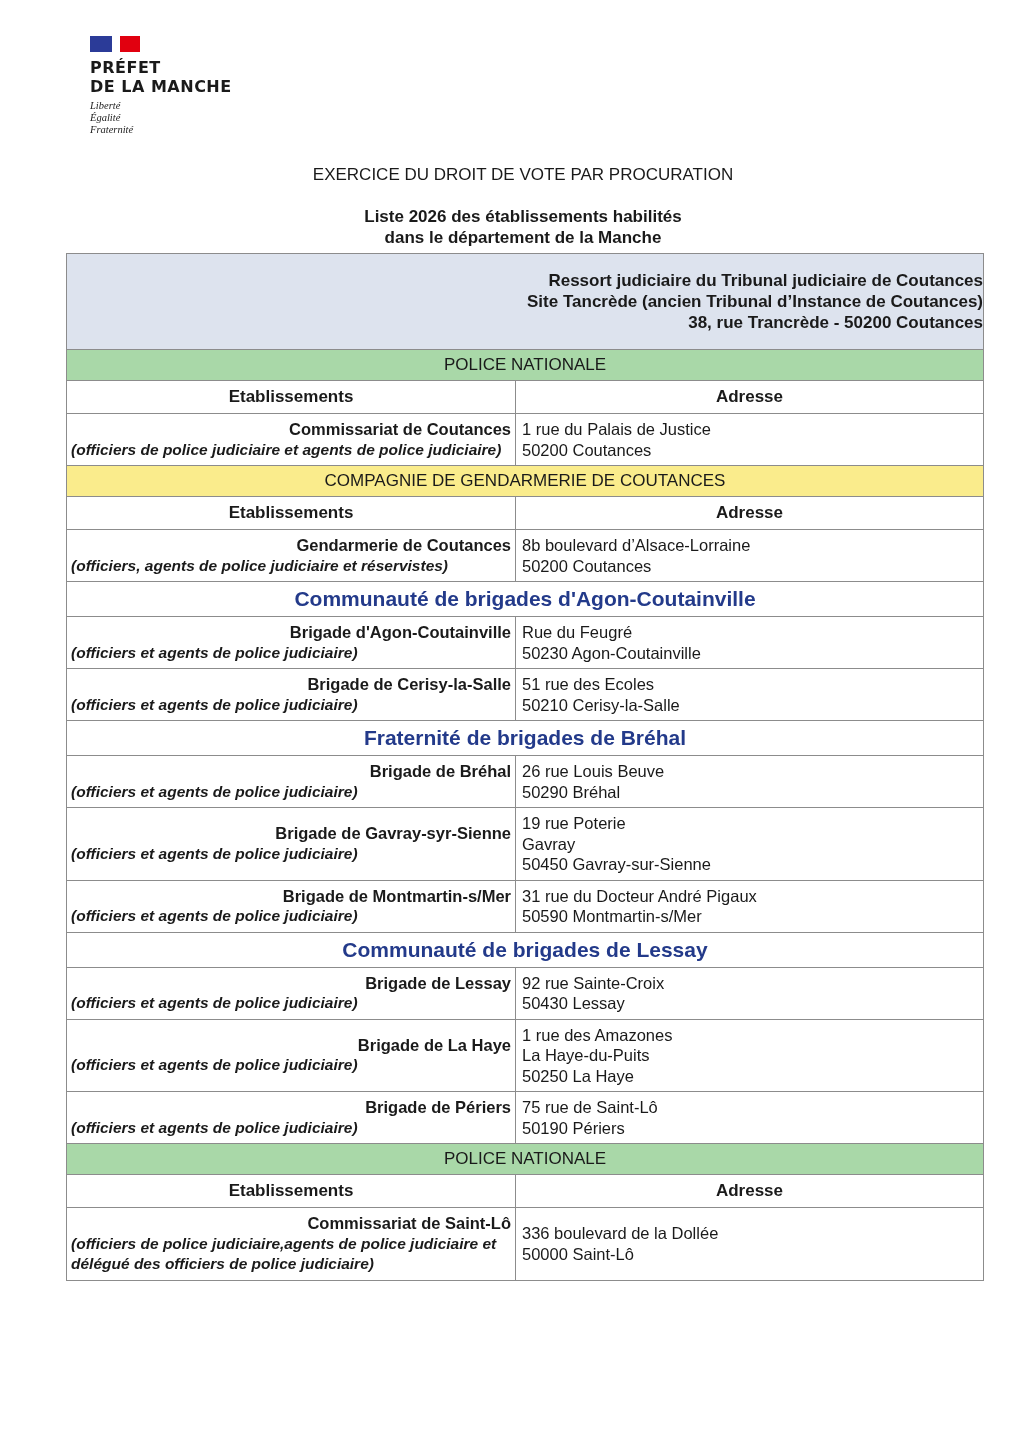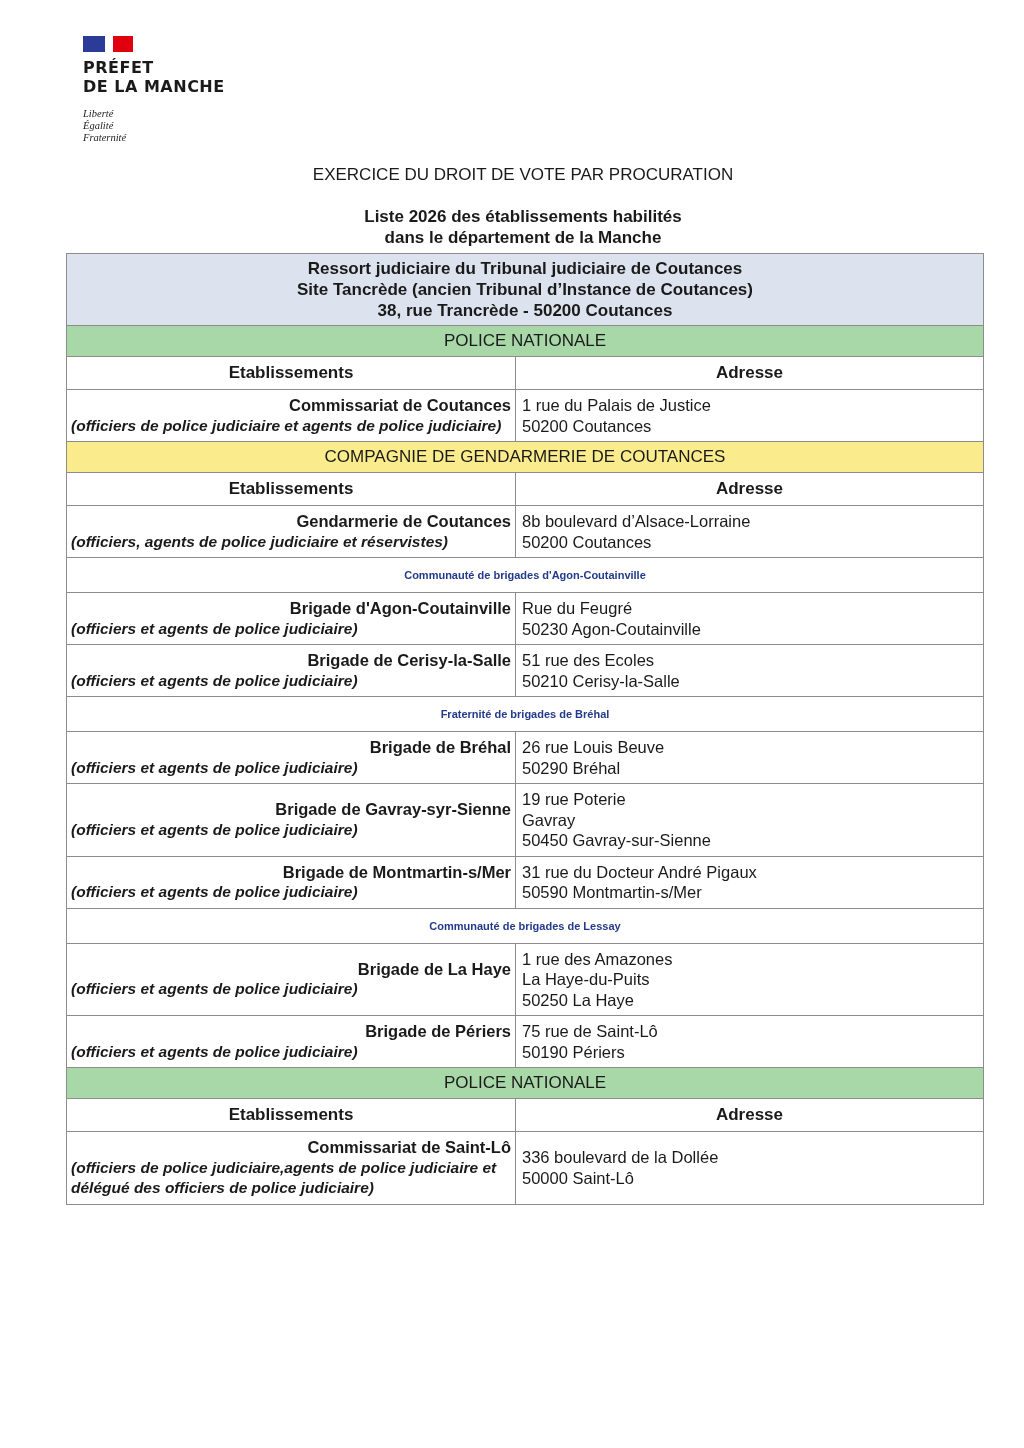--- a/index.html
+++ b/index.html
@@ -1,31 +1,31 @@
 <!DOCTYPE html>
 <html><head>
 <meta charset="utf-8">
 <style>
   html, body { margin: 0; padding: 0; background: #ffffff; }
   body { width: 1024px; height: 1448px; position: relative; font-family: "Liberation Sans", sans-serif; color: #1a1a1a; overflow: hidden; }
-  .logo { position: absolute; left: 83px; top: 36px; }
+  .logo { position: absolute; left: 90px; top: 36px; }
   .flag { display: flex; width: 50px; height: 16px; margin-bottom: 6px; }
   .flag .blue { width: 22px; background: #2b3b98; }
   .flag .white { width: 8px; background: #ffffff; }
   .flag .red { width: 20px; background: #e1000f; }
   .logo .name { font-family: "DejaVu Sans", sans-serif; font-weight: bold; font-size: 16px; line-height: 19px; letter-spacing: 0.5px; color: #1a1a1a; }
-  .logo .motto { font-family: "Liberation Serif", serif; font-style: italic; font-size: 10.5px; line-height: 12px; margin-top: 12px; color: #222; }
+  .logo .motto { font-family: "Liberation Serif", serif; font-style: italic; font-size: 10.5px; line-height: 12px; margin-top: 4px; color: #222; }
   .doc-title { position: absolute; top: 165px; left: 0; width: 1046px; text-align: center; font-size: 17px; }
   .doc-sub { position: absolute; top: 206px; left: 0; width: 1046px; text-align: center; font-size: 17px; font-weight: bold; line-height: 21px; }
   table.main { position: absolute; top: 253px; left: 66px; width: 918px; border-collapse: collapse; font-size: 16.5px; }
   table.main td { border: 1px solid #8c8c8c; vertical-align: middle; padding: 0 16px; }
-  .ressort { background: #dde3ee; text-align: center; font-weight: bold; font-size: 17px; line-height: 21px; padding: 4px 0 !important; }
+  .ressort { background: #dde3ee; text-align: right; font-weight: bold; font-size: 17px; line-height: 21px; padding: 16px 0 !important; }
   .band-green { background: #a9d8a8; text-align: center; font-size: 17px; height: 30px; }
   .band-yellow { background: #faec8c; text-align: center; font-size: 17px; height: 30px; margin-top: 14px; }
-  .commu { text-align: center; font-weight: bold; color: #233a8a; font-size: 11px; height: 34px; margin-top: 44px; }
+  .commu { text-align: center; font-weight: bold; color: #233a8a; font-size: 21px; height: 34px; margin-top: 44px; }
   .colhead { text-align: center; font-weight: bold; font-size: 17px; height: 32px; }
   .etab { width: 440px; }
   .etab .n { font-weight: bold; text-align: right; }
   .etab .r { font-style: italic; font-weight: bold; font-size: 15.5px; }
   .cell { padding: 5px 4px 5px 4px !important; line-height: 20.5px; }
   .addr { padding-left: 6px !important; }
 </style>
 </head>
 <body>
 
@@ -150,20 +150,30 @@
         <td class="cell addr">
           <div>31 rue du Docteur André Pigaux</div>
           <div>50590 Montmartin-s/Mer</div>
         </td>
       </tr>
       <tr>
         <td colspan="2" class="commu">Communauté de brigades de Lessay</td>
       </tr>
       <tr>
         <td class="etab cell">
+          <div class="n">Brigade de Lessay</div>
+          <div class="r">(officiers et agents de police judiciaire)</div>
+        </td>
+        <td class="cell addr">
+          <div>92 rue Sainte-Croix</div>
+          <div>50430 Lessay</div>
+        </td>
+      </tr>
+      <tr>
+        <td class="etab cell">
           <div class="n">Brigade de La Haye</div>
           <div class="r">(officiers et agents de police judiciaire)</div>
         </td>
         <td class="cell addr">
           <div>1 rue des Amazones</div>
           <div>La Haye-du-Puits</div>
           <div>50250 La Haye</div>
         </td>
       </tr>
       <tr>

